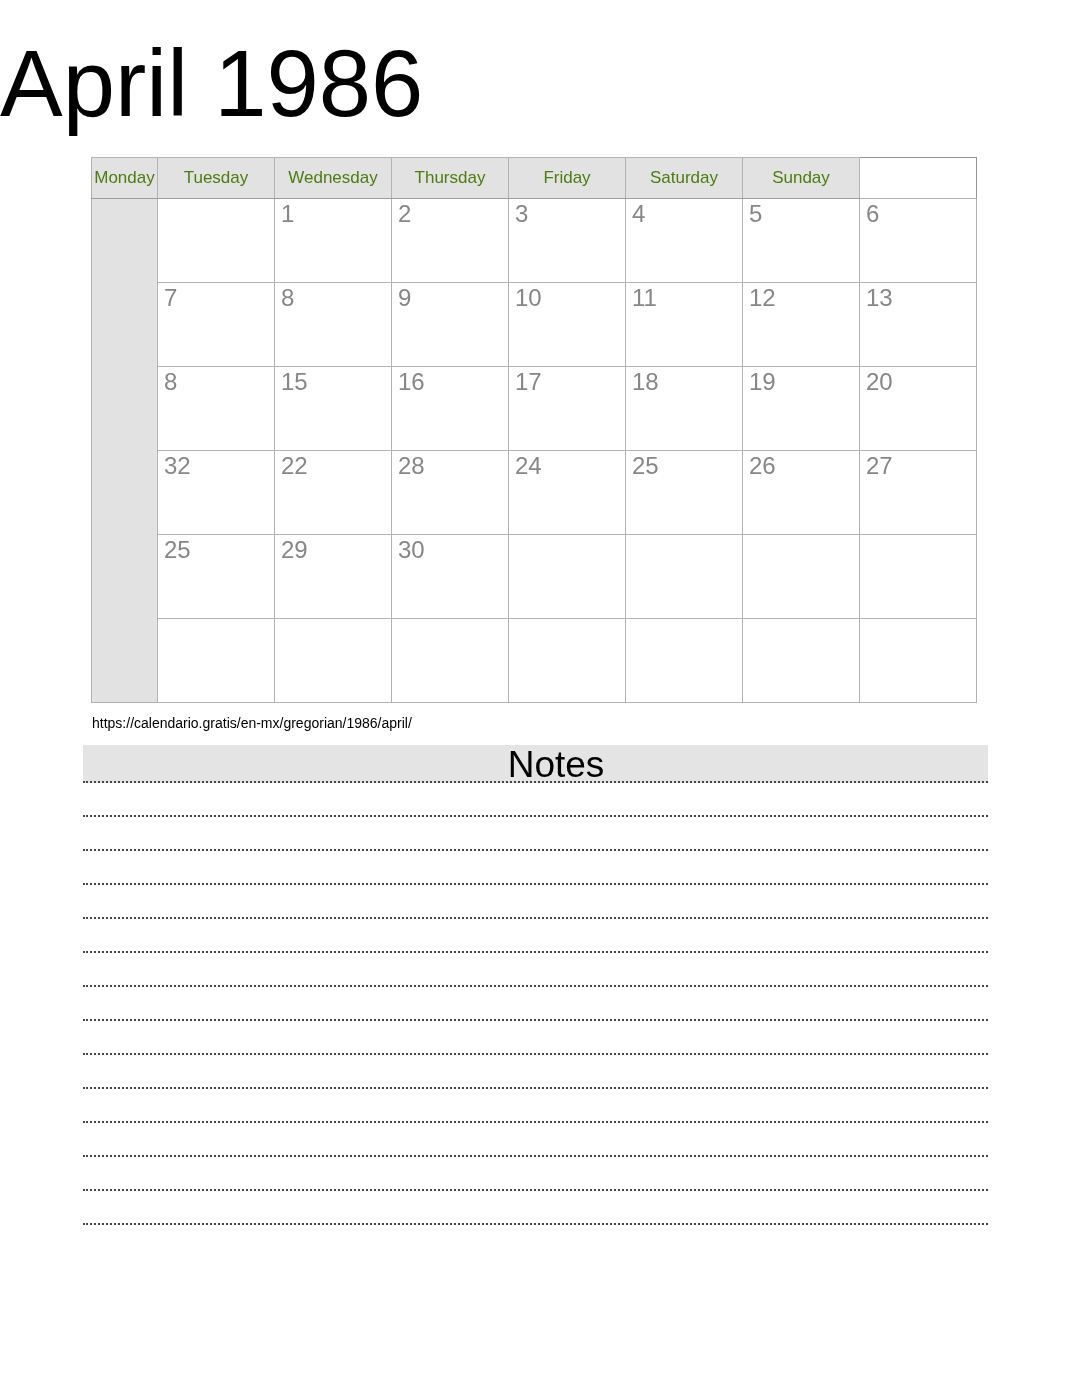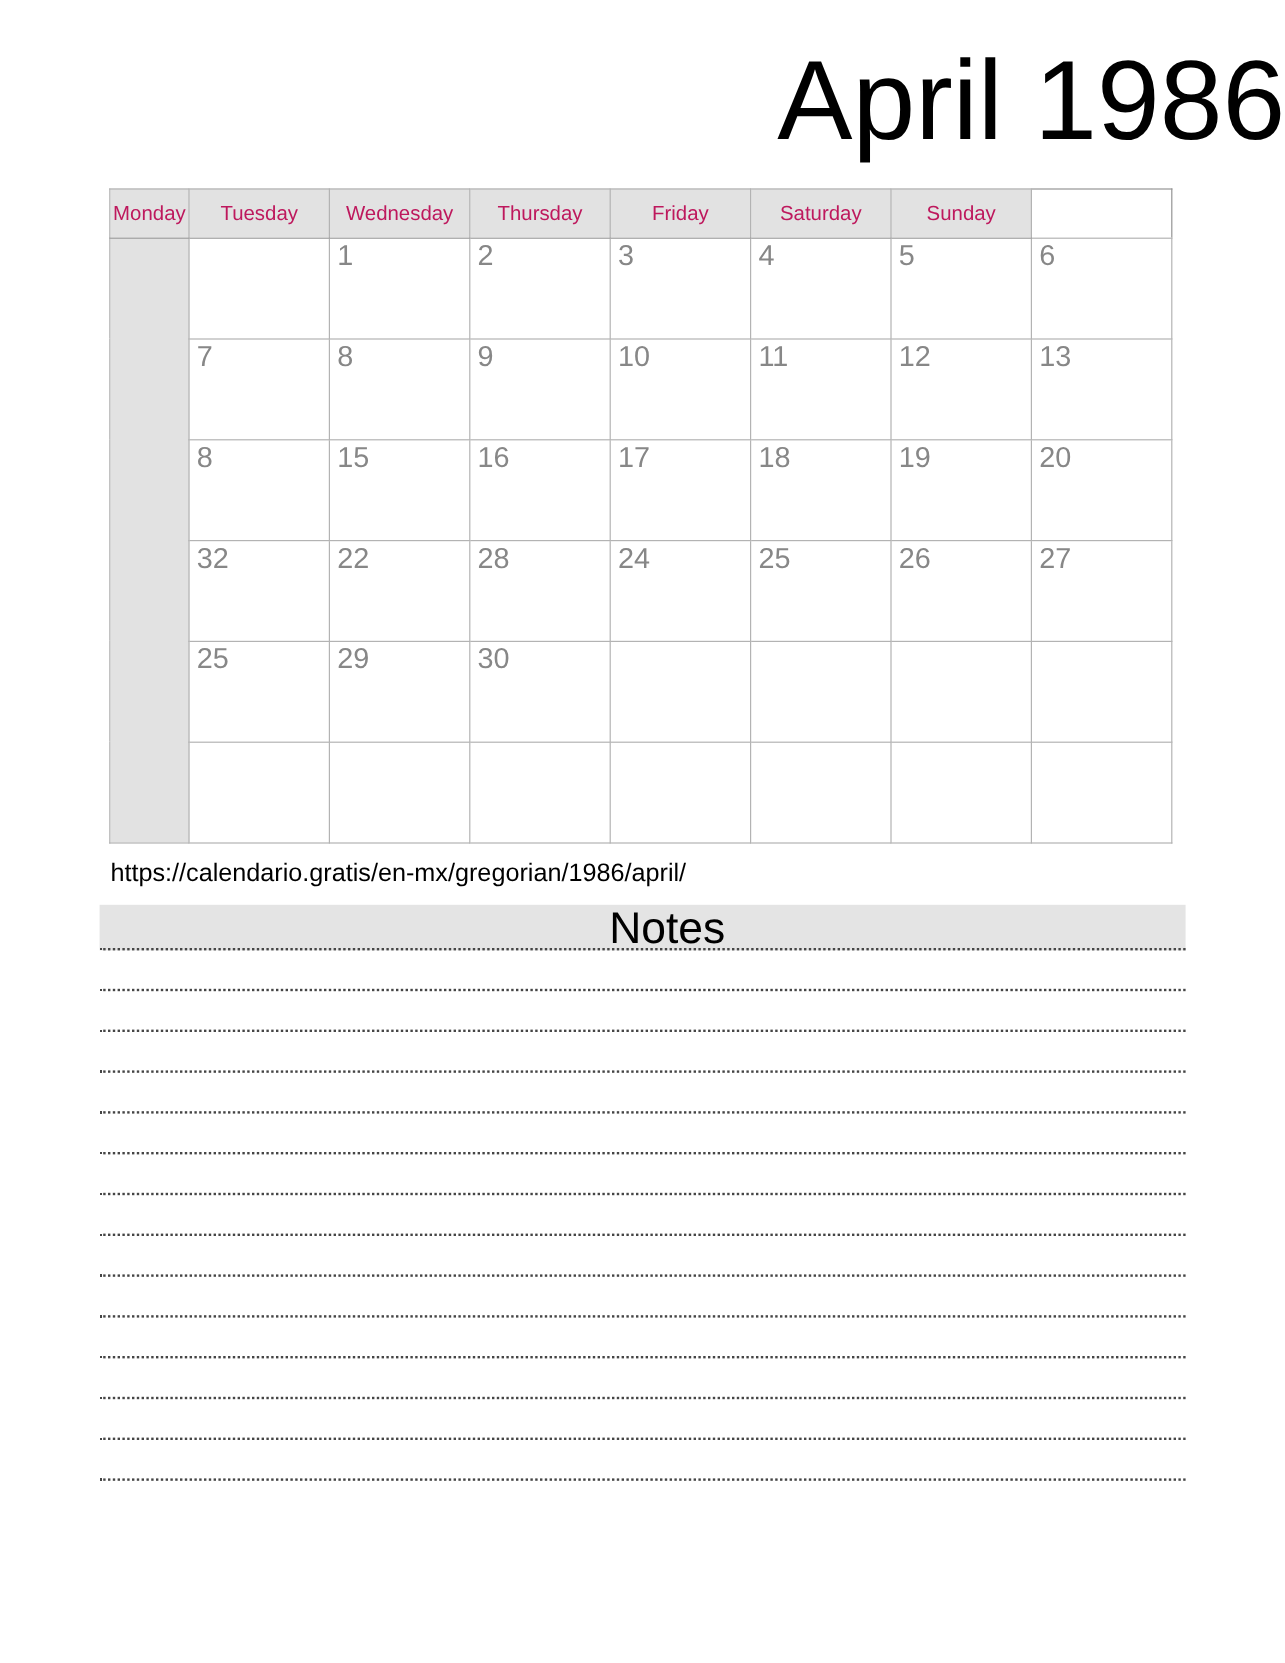--- a/index.html
+++ b/index.html
@@ -19,42 +19,42 @@
     overflow:hidden;
     position:relative;
   }
   .page{width:1071px;height:1386px;position:relative;}
 
   h1.title{
     margin:35px 0 0 0;
     font-size:94px;
     font-weight:400;
     line-height:1.05;
-    text-align:right;
+    text-align:left;
     color:#000;
     letter-spacing:0;
   }
 
   table.calendar{
     margin:23px 0 0 91px;
     border-collapse:collapse;
     table-layout:fixed;
     width:885px;
     border:1px solid var(--border-outer);
   }
   table.calendar col.weekcol-col{width:66px;}
   table.calendar col.daycol{width:117px;}
   table.calendar th{
     height:41px;
     background:var(--header-bg);
     border:1px solid var(--border-inner);
     border-bottom:1px solid #9d9d9d;
     font-size:17px;
     font-weight:400;
-    color:#be185d;
+    color:#4d7c0f;
     text-align:center;
     vertical-align:middle;
   }
   table.calendar td{
     height:84px;
     border:1px solid var(--border-inner);
     vertical-align:top;
     text-align:left;
     font-size:24px;
     color:var(--day-num);
@@ -62,21 +62,21 @@
     background:#fff;
   }
   table.calendar td.weekcol{
     background:var(--header-bg);
     border:1px solid var(--border-inner);
     padding:0;
   }
 
   .source-url{
     margin:12px 0 0 92px;
-    font-size:21px;
+    font-size:14px;
     color:#000;
     line-height:1.2;
   }
 
   .notes-header{
     margin:14px 0 0 83px;
     width:905px;
     height:38px;
     background:var(--notes-bg);
     border-bottom:2px dotted var(--dot-line);

